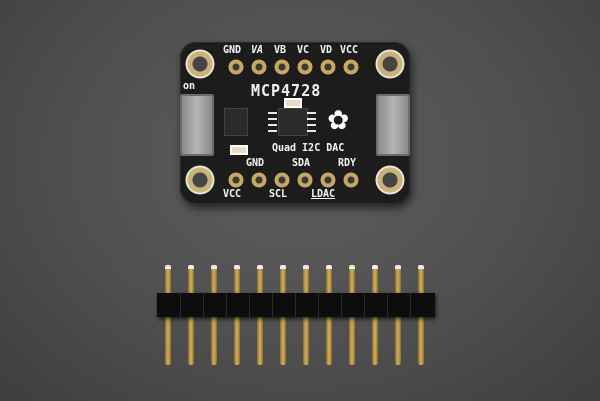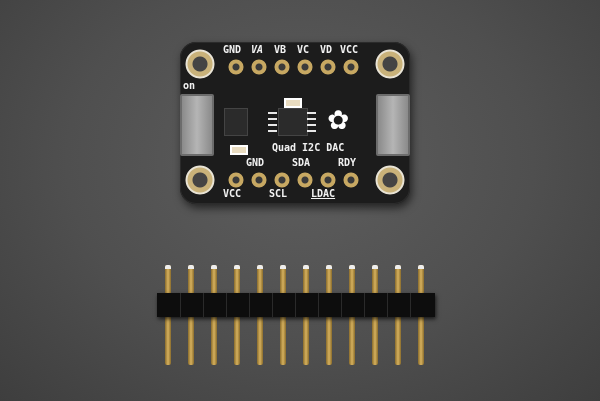--- a/index.html
+++ b/index.html
@@ -49,20 +49,21 @@
     <span class="silk" style="left:140px;top:2px;">VD</span>
     <span class="silk" style="left:160px;top:2px;">VCC</span>
 
     <div class="pad" style="left:48px;top:17px;"></div>
     <div class="pad" style="left:71px;top:17px;"></div>
     <div class="pad" style="left:94px;top:17px;"></div>
     <div class="pad" style="left:117px;top:17px;"></div>
     <div class="pad" style="left:140px;top:17px;"></div>
     <div class="pad" style="left:163px;top:17px;"></div>
 
+    <span class="silk title" style="left:71px;top:40px;">MCP4728</span>
     <span class="silk" style="left:3px;top:38px;">on</span>
 
     <div class="conn" style="left:0px;top:52px;"></div>
     <div class="conn" style="left:196px;top:52px;"></div>
 
     <div class="chip" style="left:44px;top:66px;width:22px;height:26px;"></div>
 
     <div class="chip" style="left:98px;top:66px;width:28px;height:26px;"></div>
     <div class="lead" style="left:88px;top:70px;"></div>
     <div class="lead" style="left:88px;top:76px;"></div>

